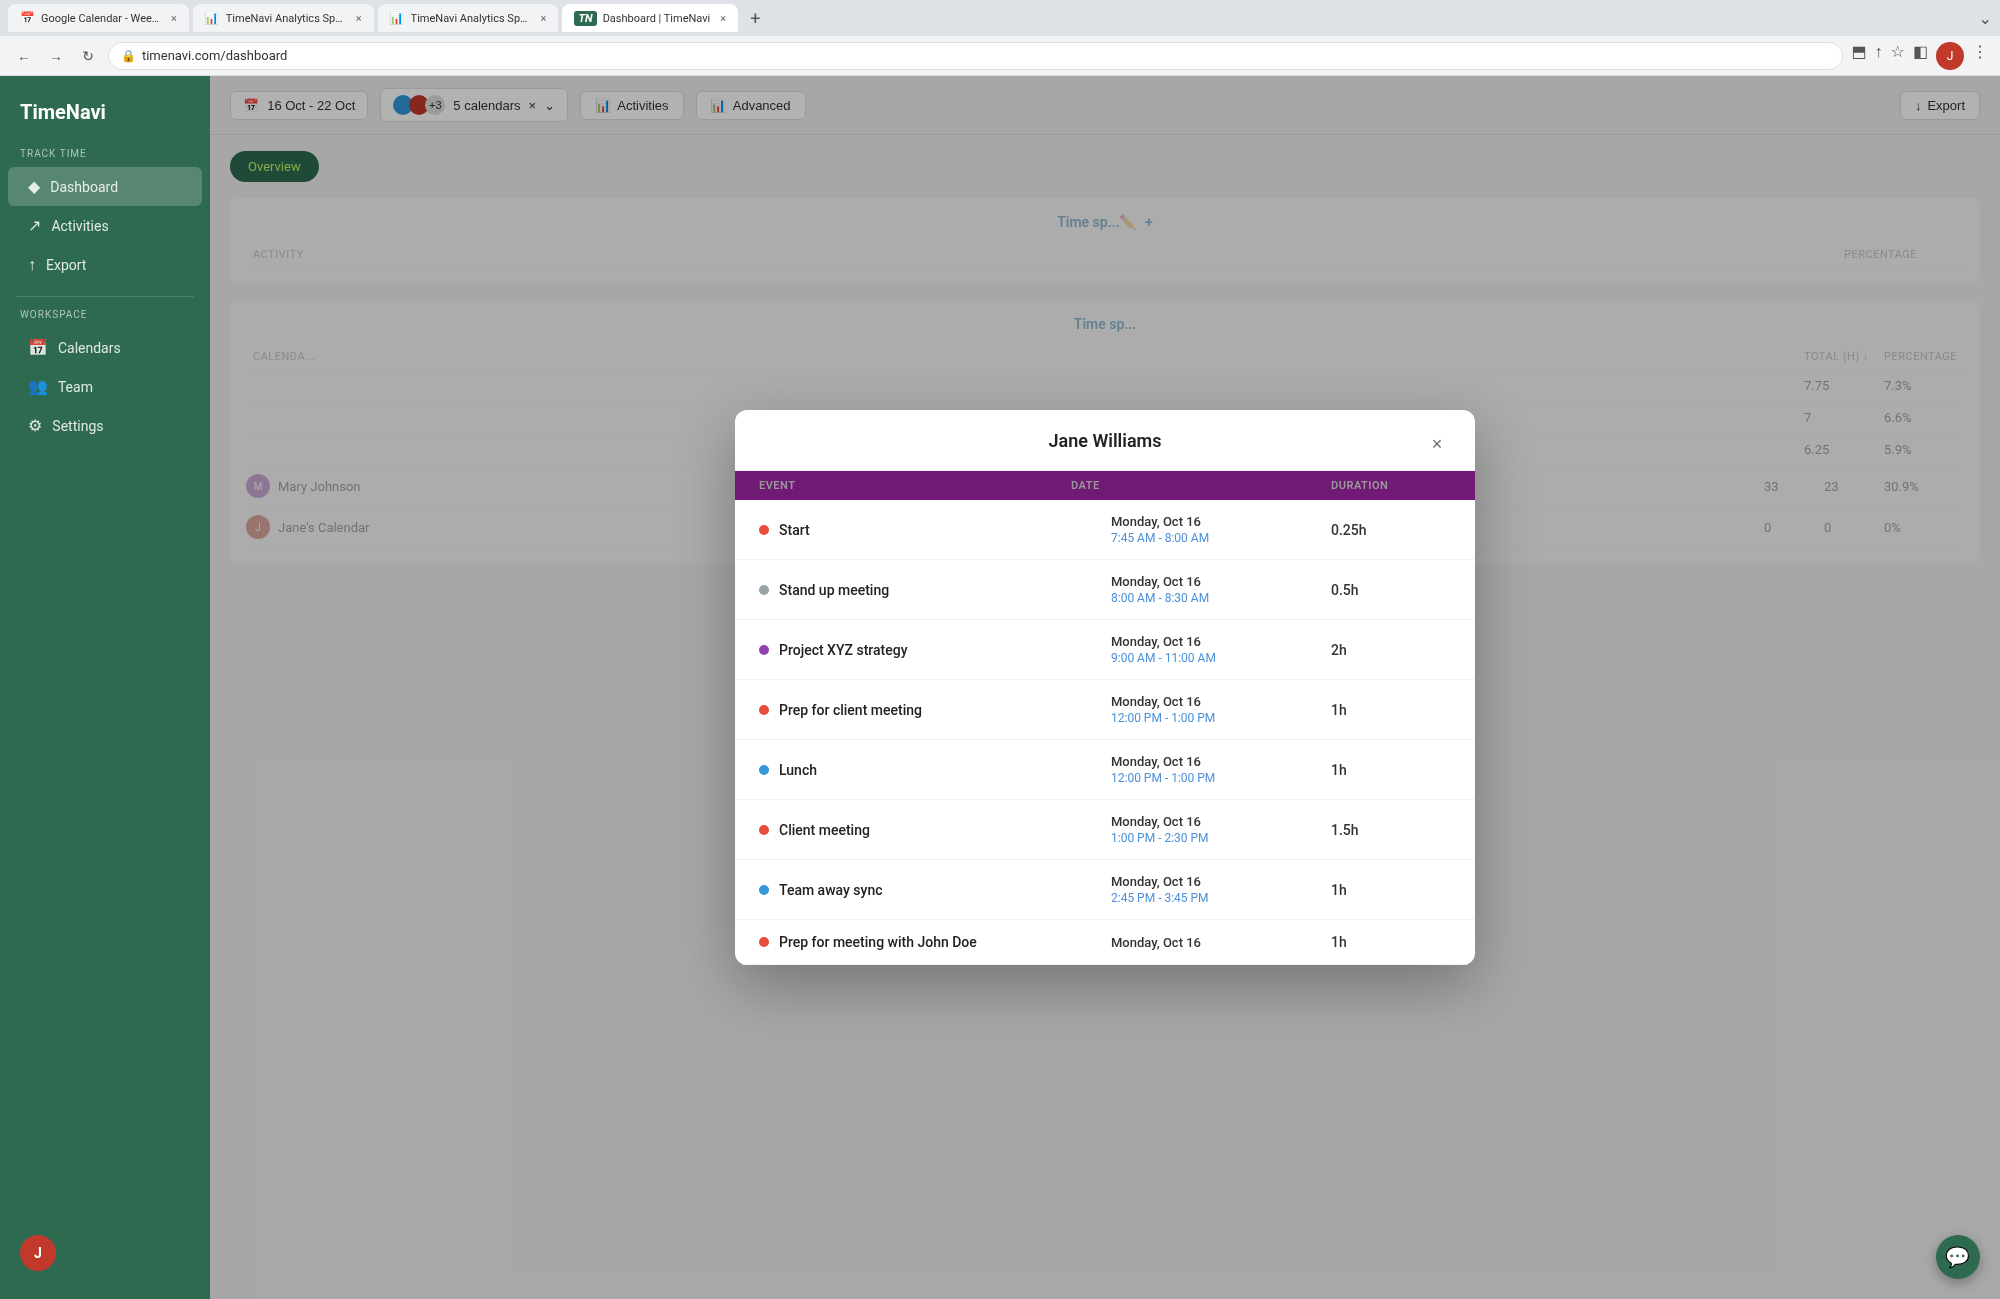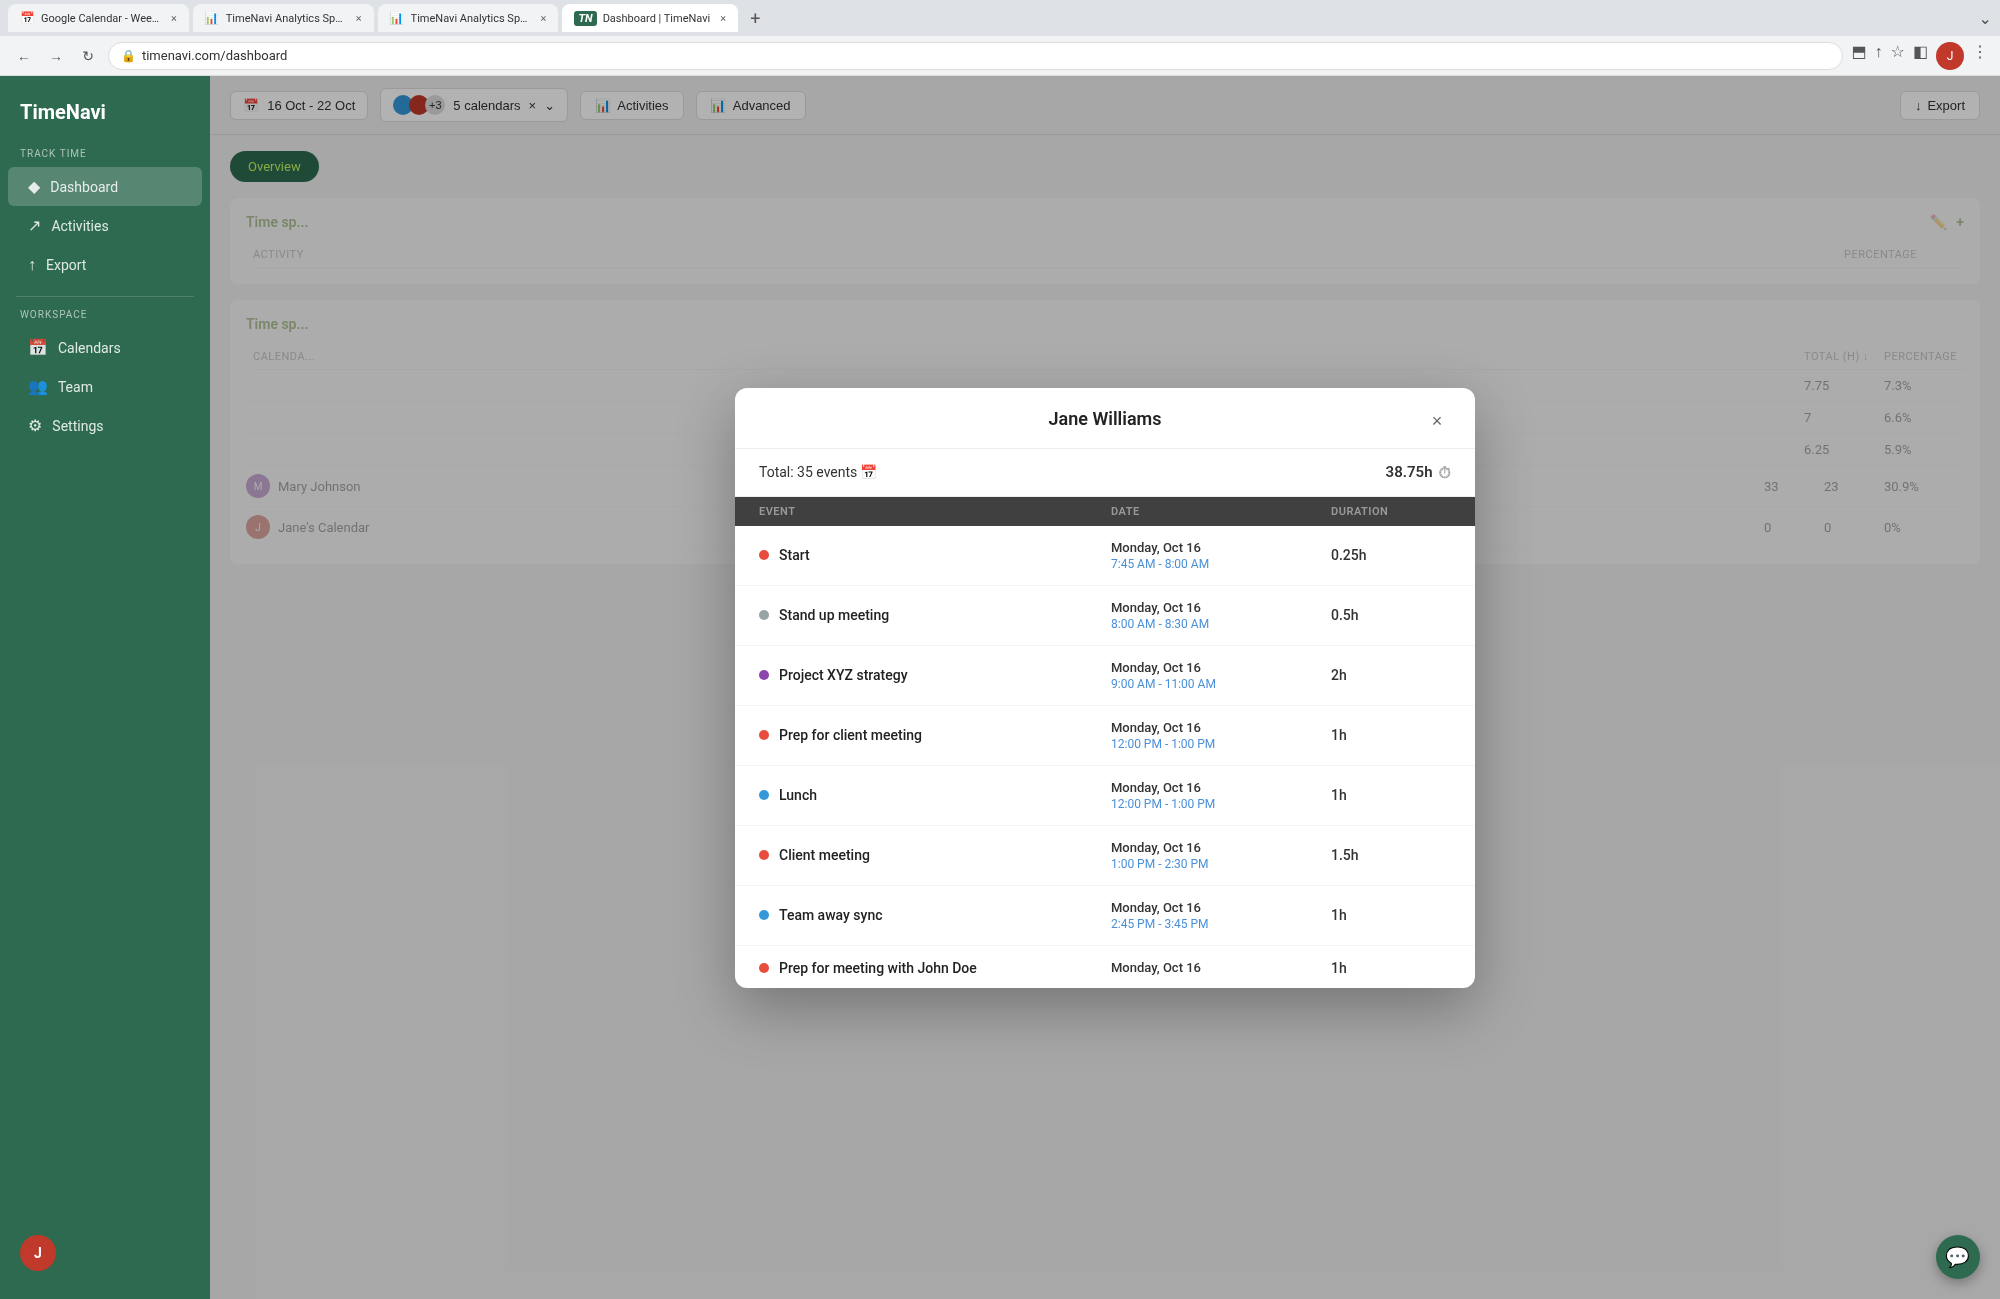--- a/index.html
+++ b/index.html
@@ -39,38 +39,38 @@
 
     .main-body { padding: 16px 20px; overflow-y: auto; height: calc(100% - 56px); }
 
     
     .tabs { display: flex; gap: 2px; margin-bottom: 16px; }
     .tab { padding: 8px 18px; border-radius: 20px; font-size: 13px; cursor: pointer; color: #555; }
     .tab.active { background: #2d6a4f; color: #bef264; }
 
     
     .section { background: white; border-radius: 8px; margin-bottom: 16px; padding: 16px; }
-    .section-header { display: flex; align-items: center; justify-content: space-between; margin-bottom: 12px; font-size: 14px; font-weight: 600; color: #4d7c0f; }
+    .section-header { display: flex; align-items: center; justify-content: center; margin-bottom: 12px; font-size: 14px; font-weight: 600; color: #0369a1; }
     .table-header { display: grid; font-size: 11px; color: #888; text-transform: uppercase; letter-spacing: 0.5px; padding: 6px 0; border-bottom: 1px solid #f0f0f0; margin-left: 7px; }
     .table-row { display: grid; padding: 8px 0; border-bottom: 1px solid #f8f8f8; font-size: 13px; color: #333; align-items: center; }
     .pct-badge { background: #e8f4ee; color: #2d6a4f; border-radius: 4px; padding: 2px 8px; font-size: 12px; }
 
     
     .overlay { position: absolute; top: 0; left: 0; right: 0; bottom: 0; background: rgba(0,0,0,0.3); display: flex; align-items: center; justify-content: center; z-index: 100; }
 
     
     .modal { background: white; border-radius: 12px; width: 740px; max-height: 600px; display: flex; flex-direction: column; box-shadow: 0 20px 60px rgba(0,0,0,0.3); overflow: hidden; }
     .modal-header { padding: 20px 24px 12px; display: flex; align-items: flex-start; justify-content: space-between; border-bottom: 1px solid #eee; }
     .modal-title { font-size: 18px; font-weight: 600; color: #222; text-align: center; flex: 1; }
     .modal-close { width: 28px; height: 28px; border-radius: 50%; background: none; border: none; font-size: 18px; cursor: pointer; color: #666; display: flex; align-items: center; justify-content: center; }
     .modal-summary { display: flex; justify-content: space-between; align-items: center; padding: 14px 24px; border-bottom: 1px solid #eee; }
     .modal-total { font-size: 14px; color: #333; }
     .modal-hours { display: flex; align-items: center; gap: 6px; font-size: 15px; font-weight: 600; color: #333; }
     .modal-hours .clock-icon { color: #aaa; font-size: 16px; }
-    .modal-table-header { display: grid; grid-template-columns: 1fr 220px 120px; padding: 8px 24px; background: #404040; font-size: 11px; font-weight: 600; color: #999; text-transform: uppercase; letter-spacing: 0.5px; }
+    .modal-table-header { display: grid; grid-template-columns: 1fr 220px 120px; padding: 8px 24px; background: #701a75; font-size: 11px; font-weight: 600; color: #999; text-transform: uppercase; letter-spacing: 0.5px; gap: 40px; }
     .modal-body { overflow-y: auto; flex: 1; }
     .modal-row { display: grid; grid-template-columns: 1fr 220px 120px; padding: 14px 24px; border-bottom: 1px solid #f3f3f3; align-items: center; }
     .event-name { display: flex; align-items: center; gap: 10px; font-size: 14px; font-weight: 500; color: #222; }
     .event-dot { width: 10px; height: 10px; border-radius: 50%; flex-shrink: 0; }
     .event-date { font-size: 13px; }
     .event-date-day { color: #333; font-weight: 500; }
     .event-date-time { color: #4a90d9; font-size: 12px; margin-top: 2px; }
     .event-duration { font-size: 14px; font-weight: 500; color: #333; }
 
     
@@ -260,27 +260,20 @@
 
     <div class="overlay">
       <div class="modal">
 
         <div class="modal-header">
           <div style="width:28px;"></div>
           <div class="modal-title">Jane Williams</div>
           <button class="modal-close">×</button>
         </div>
 
-        <div class="modal-summary">
-          <span class="modal-total">Total: 35 events 📅</span>
-          <div class="modal-hours">
-            <span>38.75h</span>
-            <span class="clock-icon">⏱</span>
-          </div>
-        </div>
 
         <div class="modal-table-header">
           <span>EVENT</span>
           <span>DATE</span>
           <span>DURATION</span>
         </div>
 
         <div class="modal-body" id="modal-events-container">
         <div class="modal-row">
               <div class="event-name">

